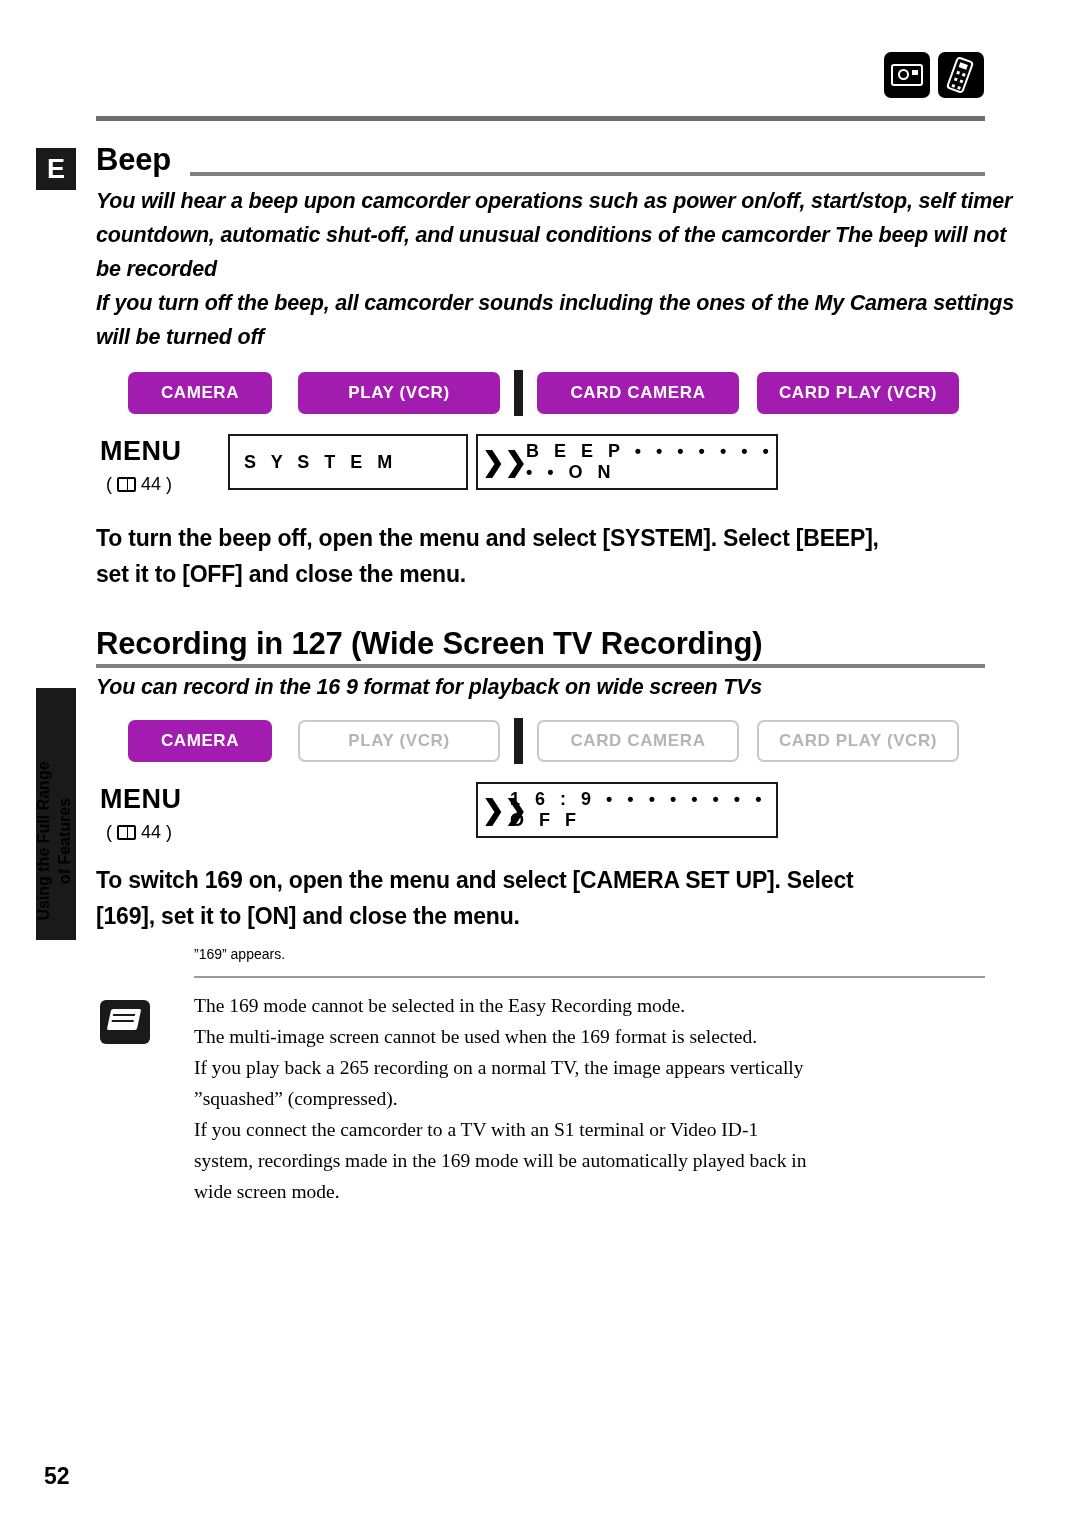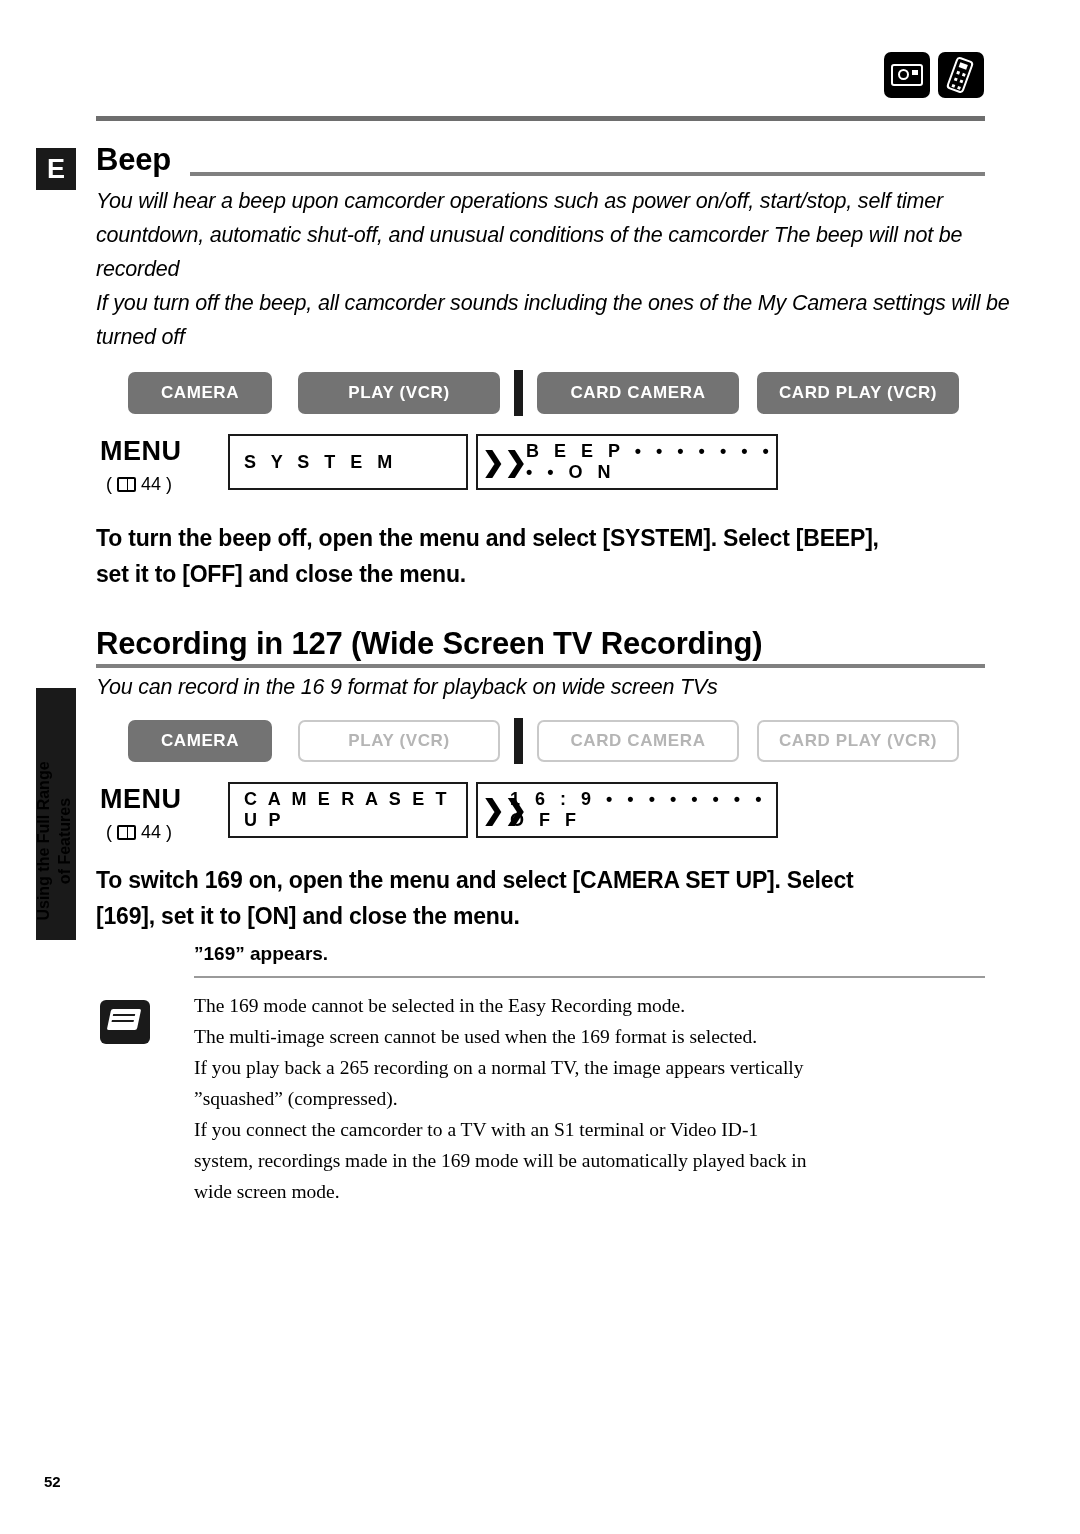--- a/index.html
+++ b/index.html
@@ -144,21 +144,21 @@
   .sec-rule {
     position: absolute;
     background: #808080;
     height: 4px;
   }
 
   
   .intro {
     position: absolute;
     font-size: 21.5px;
-    font-weight: normal;
+    font-weight: bold;
     font-style: italic;
     line-height: 34px;
     letter-spacing: -0.2px;
   }
 
   
   .mode-row {
     position: absolute;
     display: flex;
     align-items: center;
@@ -168,21 +168,21 @@
     border-radius: 7px;
     display: flex;
     align-items: center;
     justify-content: center;
     font-size: 17px;
     font-weight: bold;
     letter-spacing: 0.6px;
     box-sizing: border-box;
   }
   .mode-btn.on {
-    background: #737373;
+    background: #a21caf;
     color: #ffffff;
   }
   .mode-btn.off {
     background: #ffffff;
     color: #b5b5b5;
     border: 2px solid #c9c9c9;
   }
   .mode-sep {
     width: 9px;
     height: 46px;
@@ -250,23 +250,22 @@
   
   .body-para {
     position: absolute;
     font-size: 23px;
     font-weight: bold;
     line-height: 36px;
     letter-spacing: -0.2px;
   }
   .note-small {
     position: absolute;
-    font-size: 19px;
+    font-size: 14px;
     line-height: 28px;
-    font-weight: bold;
   }
 
   .hr-thin {
     position: absolute;
     background: #9a9a9a;
     height: 1.5px;
   }
 
   
   .notes-icon {
@@ -298,21 +297,21 @@
     position: absolute;
     font-size: 19.5px;
     line-height: 31px;
   }
 
   
   .page-num {
     position: absolute;
     left: 44px;
     bottom: 44px;
-    font-size: 15px;
+    font-size: 23px;
     font-weight: bold;
   }
 </style>
 </head>
 <body>
 
 <div class="mode-icons">
   <div class="mode-icon">
       <span class="cam-glyph"></span>
     </div>
@@ -385,21 +384,20 @@
 </div>
 
 <div class="menu-block" style="left:100px; top:780px; width:700px; height:90px;">
   <div class="menu-word">MENU</div>
   <div class="menu-ref">
     <span>(</span>
     <span class="book-icon"></span>
     <span>44</span>
     <span>)</span>
   </div>
-  <div class="menu-box" style="left:128px; top:2px; width:240px; letter-spacing:3.2px;">C A M E R A   S E T   U P</div>
   <div class="menu-arrow" style="left:382px; top:14px;">❯❯</div>
   <div class="menu-box" style="left:376px; top:2px; width:302px; padding-left:32px;">1 6 : 9 • • • • • • • • O F F</div>
 </div>
 
 <div class="body-para" style="left:96px; top:862px; width:900px;">
   <span style="white-space:pre-line;">To switch 169 on, open the menu and select [CAMERA SET UP]. Select
 [169], set it to [ON] and close the menu.</span>
 </div>
 
 <div class="note-small" style="left:194px; top:940px;">”169” appears.</div>

